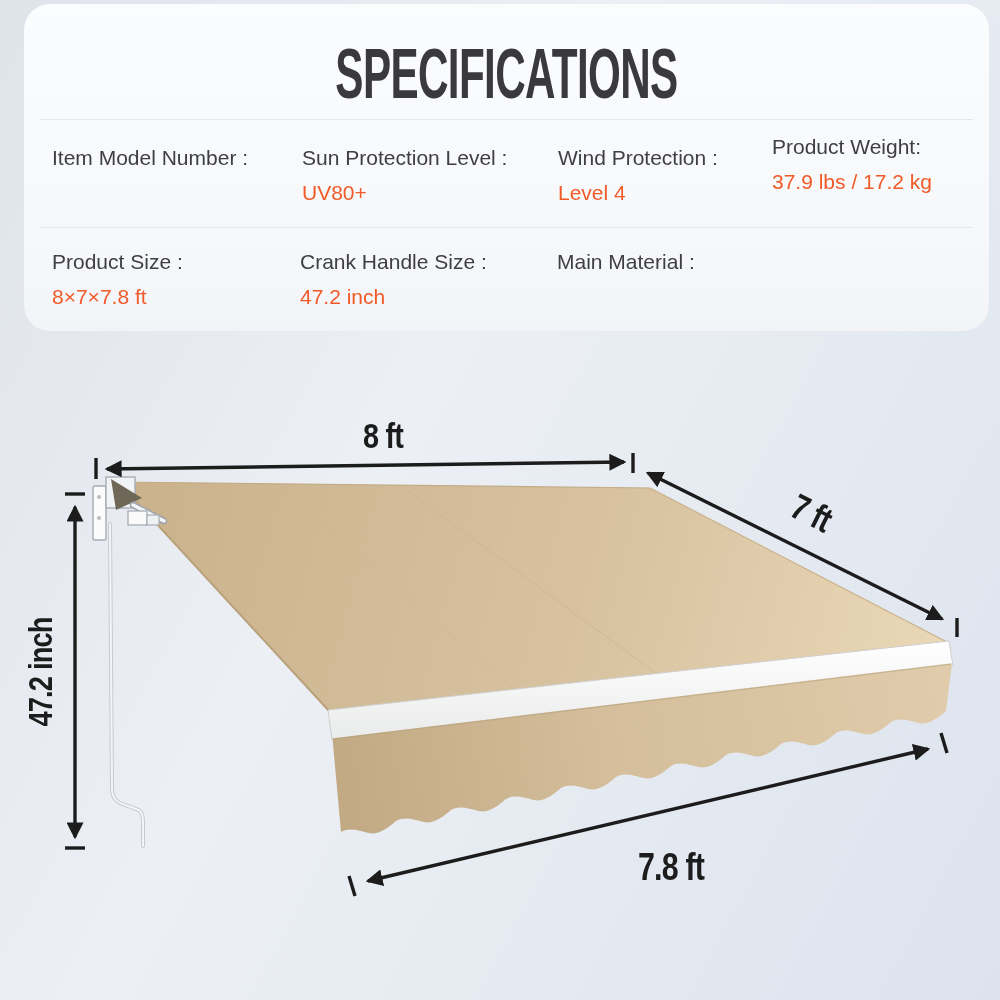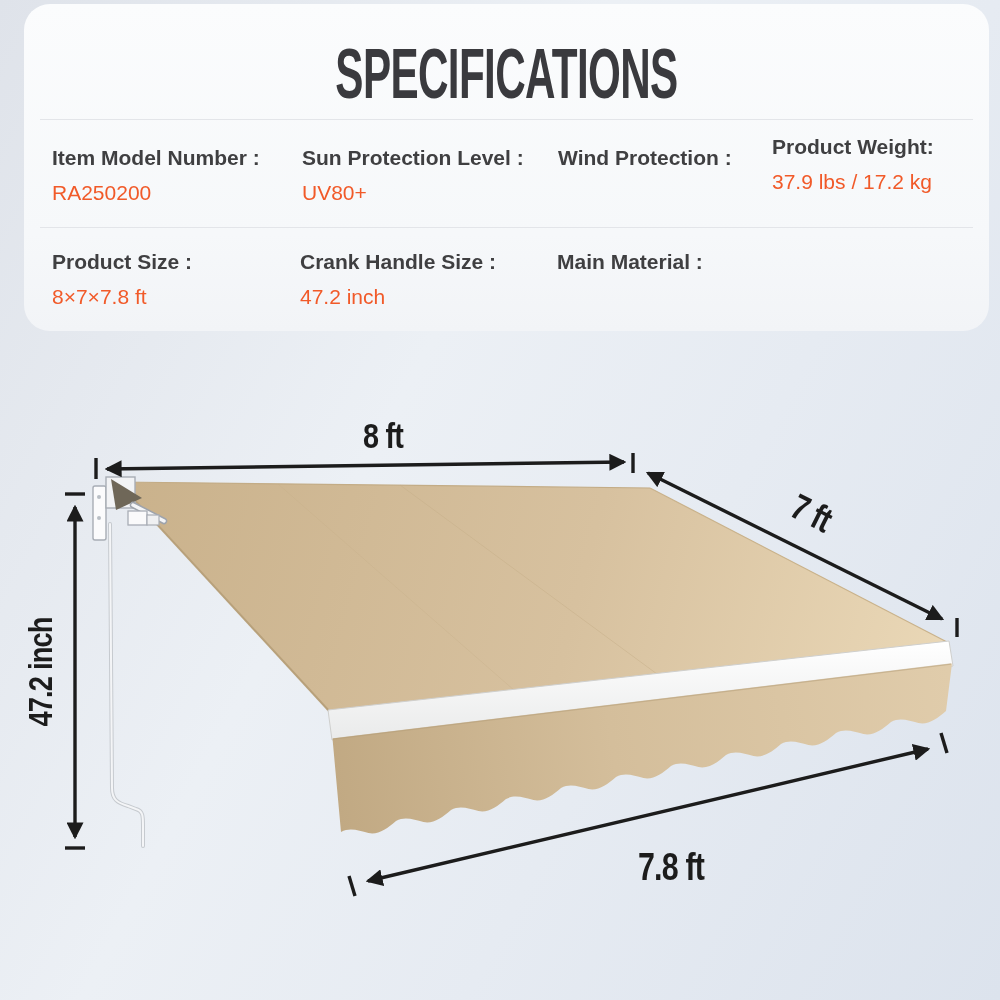--- a/index.html
+++ b/index.html
@@ -19,49 +19,49 @@
     position:absolute;left:0;right:0;top:36px;margin:0;
     text-align:center;color:#3a3a3e;font-weight:bold;font-size:66px;
     letter-spacing:-1px;line-height:1;
     transform:scale(0.64,1.08);transform-origin:50% 50%;
     white-space:nowrap;
   }
   .divider{position:absolute;left:16px;right:16px;height:1px;background:#e3e5e9;}
   .d1{top:115px;}
   .d2{top:223px;}
   .spec{position:absolute;white-space:nowrap;}
-  .spec-label{font-size:21px;font-weight:bold;color:#3f3f41;line-height:24px;}
+  .spec-label{font-size:21px;font-weight:normal;color:#3f3f41;line-height:24px;}
   .spec-value{font-size:21px;color:#f15a29;line-height:24px;margin-top:11px;}
   
   .diagram{position:absolute;left:0;top:0;width:1000px;height:1000px;}
   .dim{
     font-family:"Liberation Sans",sans-serif;font-weight:bold;
     fill:#1c1c1c;letter-spacing:-1px;
   }
 </style>
 </head>
 <body>
 
 <div class="stage">
 
   <div class="card">
     <h1 class="title">SPECIFICATIONS</h1>
     <div class="divider d1"></div>
     <div class="divider d2"></div>
 
     <div class="spec" style="left:28px;top:142px">
       <div class="spec-label">Item Model Number :</div>
-      <div class="spec-value">RA250200</div>
     </div>
     <div class="spec" style="left:278px;top:142px">
       <div class="spec-label">Sun Protection Level :</div>
       <div class="spec-value">UV80+</div>
     </div>
     <div class="spec" style="left:534px;top:142px">
       <div class="spec-label">Wind Protection :</div>
+      <div class="spec-value">Level 4</div>
     </div>
     <div class="spec" style="left:748px;top:131px">
       <div class="spec-label">Product Weight:</div>
       <div class="spec-value">37.9 lbs / 17.2 kg</div>
     </div>
 
     <div class="spec" style="left:28px;top:246px">
       <div class="spec-label">Product Size :</div>
       <div class="spec-value">8×7×7.8 ft</div>
     </div>

